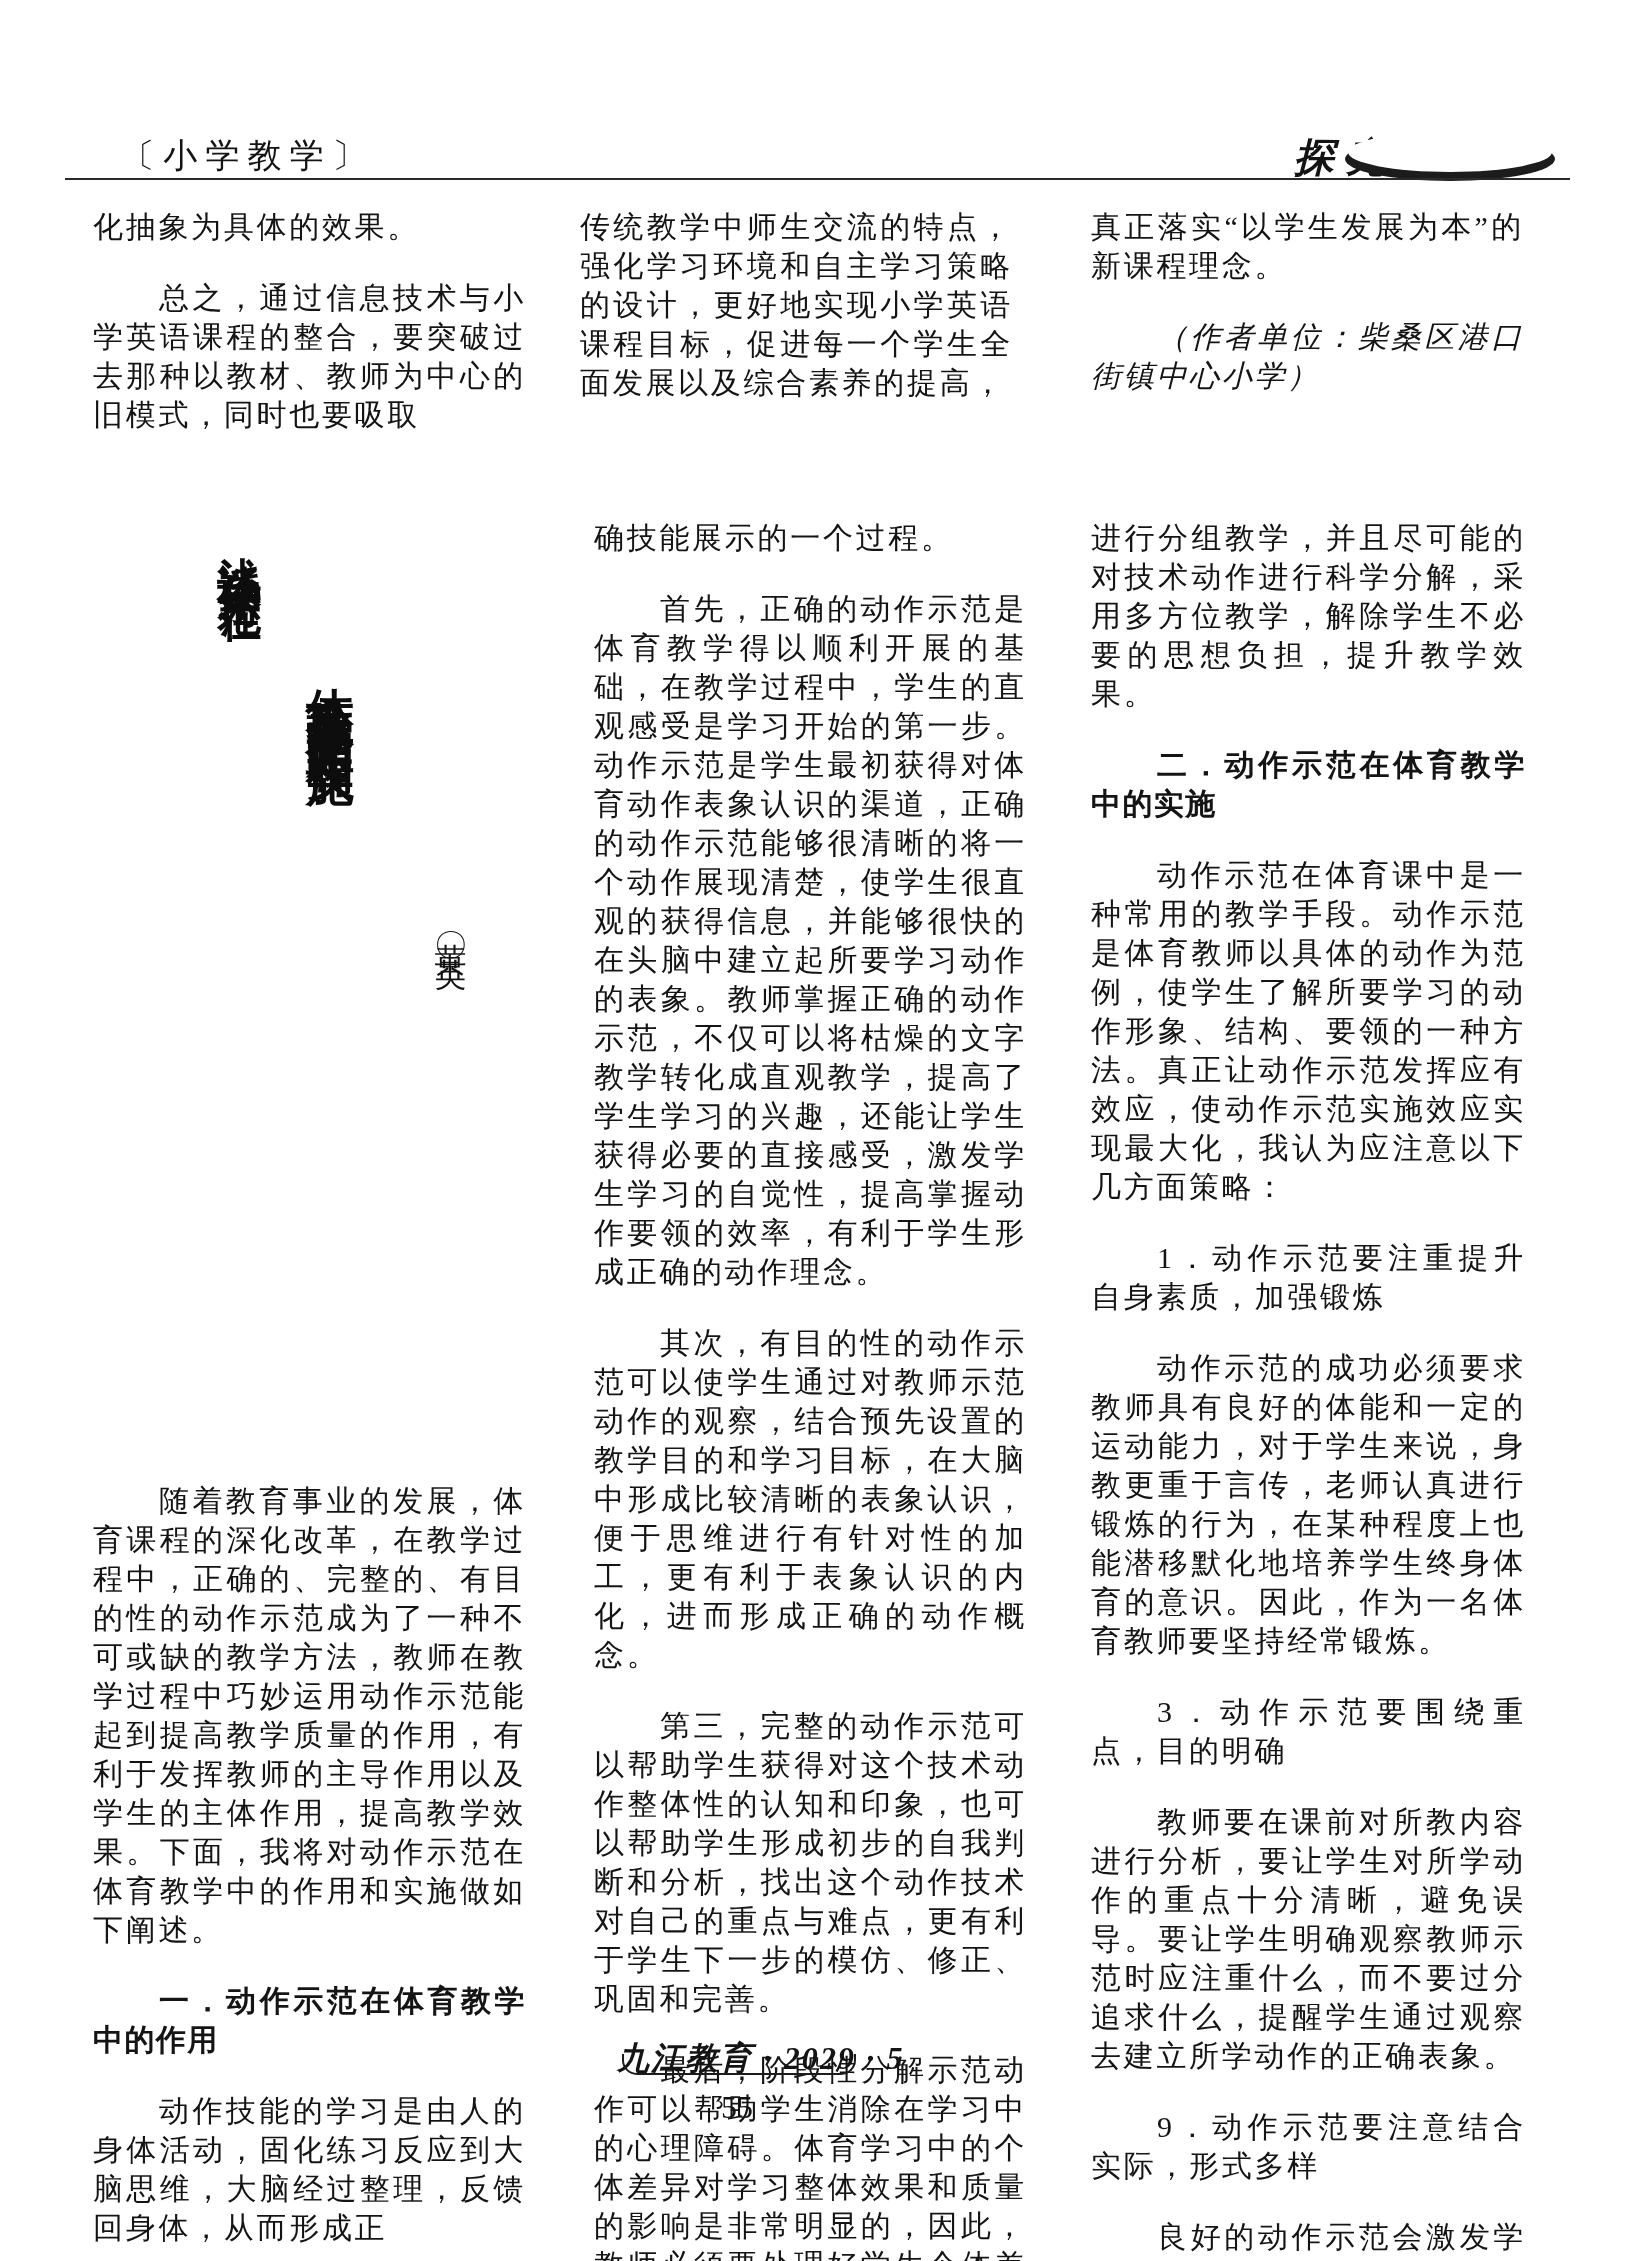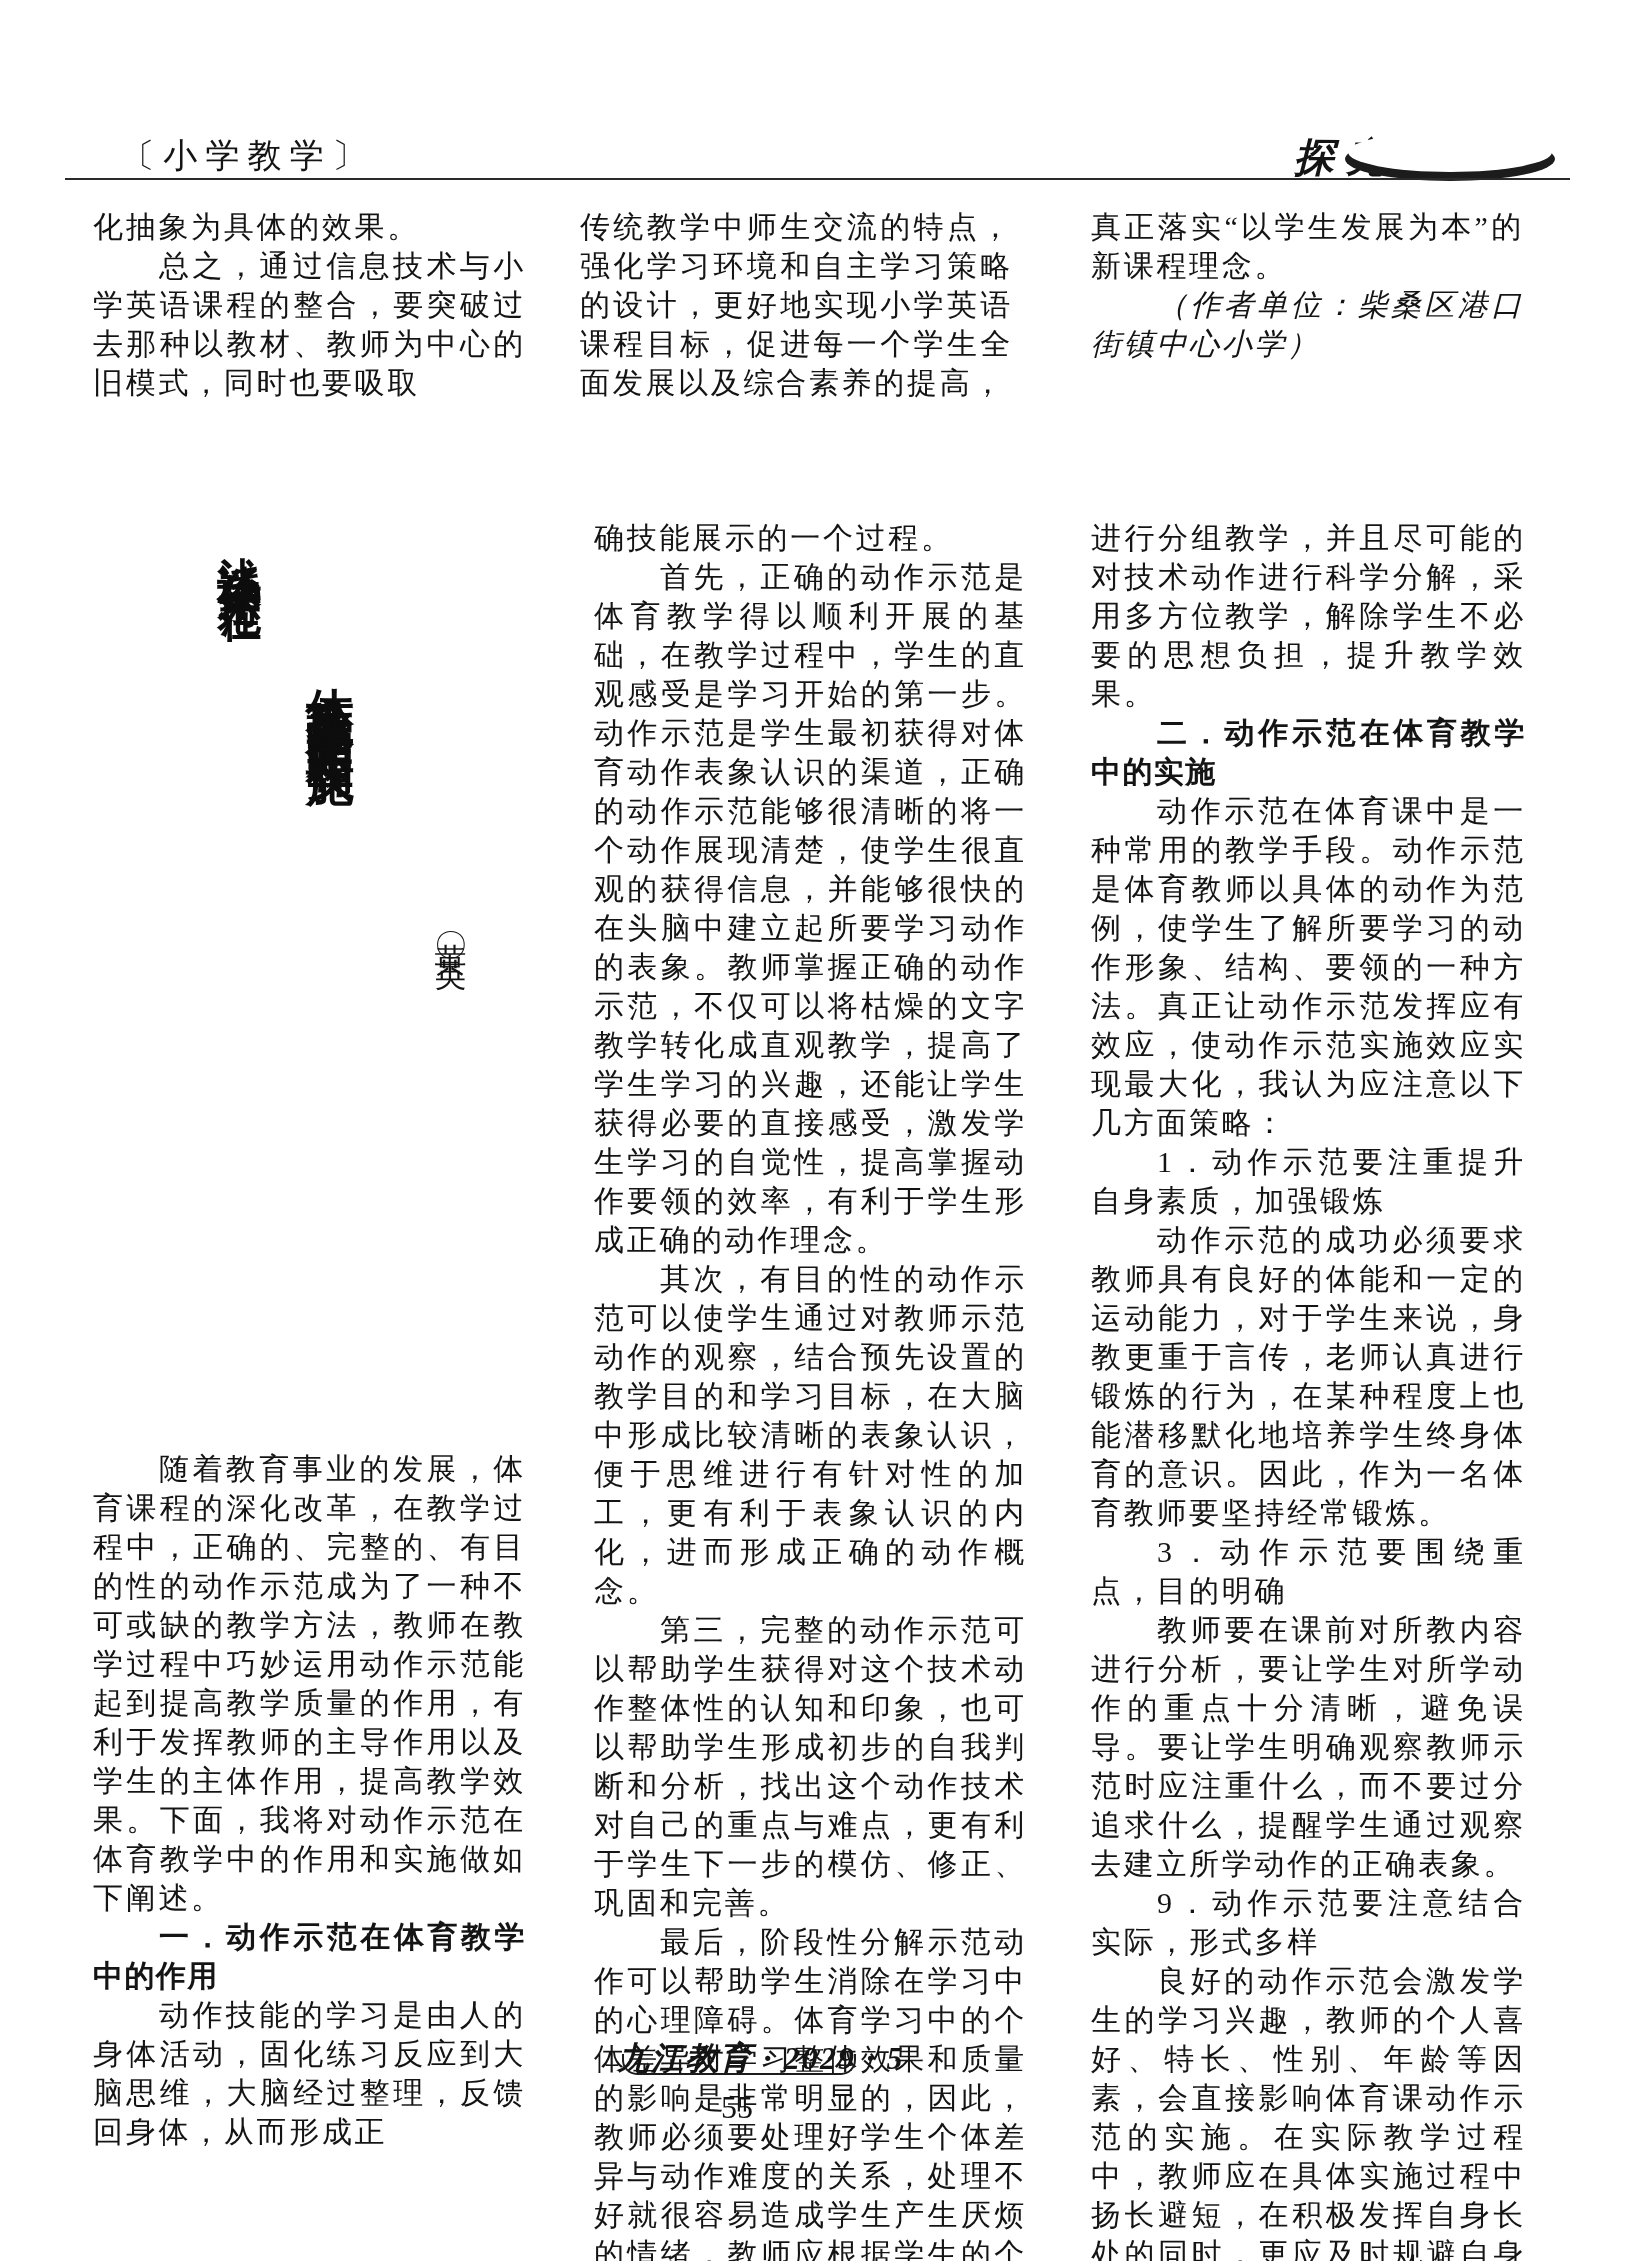--- a/index.html
+++ b/index.html
@@ -40,21 +40,21 @@
   .top-col3 { left:1091px; top:207px; }
 
   .art-col1 { left:93px;  top:1449px; }
   .art-col2 { left:594px;  top:518px;  }
   .art-col3 { left:1091px; top:518px; width:435px; }
 
   .para {
     margin:0; font-size:30px; line-height:39px;
     text-align:justify; letter-spacing:2.7px;
   }
-  .para.indent { text-indent:66px; }
+  .para.indent { text-indent:66px;margin-top:32px; }
   .para.bold-heading {
     font-family:Liberation Serif, serif;
     font-weight:bold; letter-spacing:1.4px;
   }
   .para.kai { font-style:italic; }
 
   
   .title-v {
     position:absolute;
     writing-mode:vertical-rl; text-orientation:upright;

